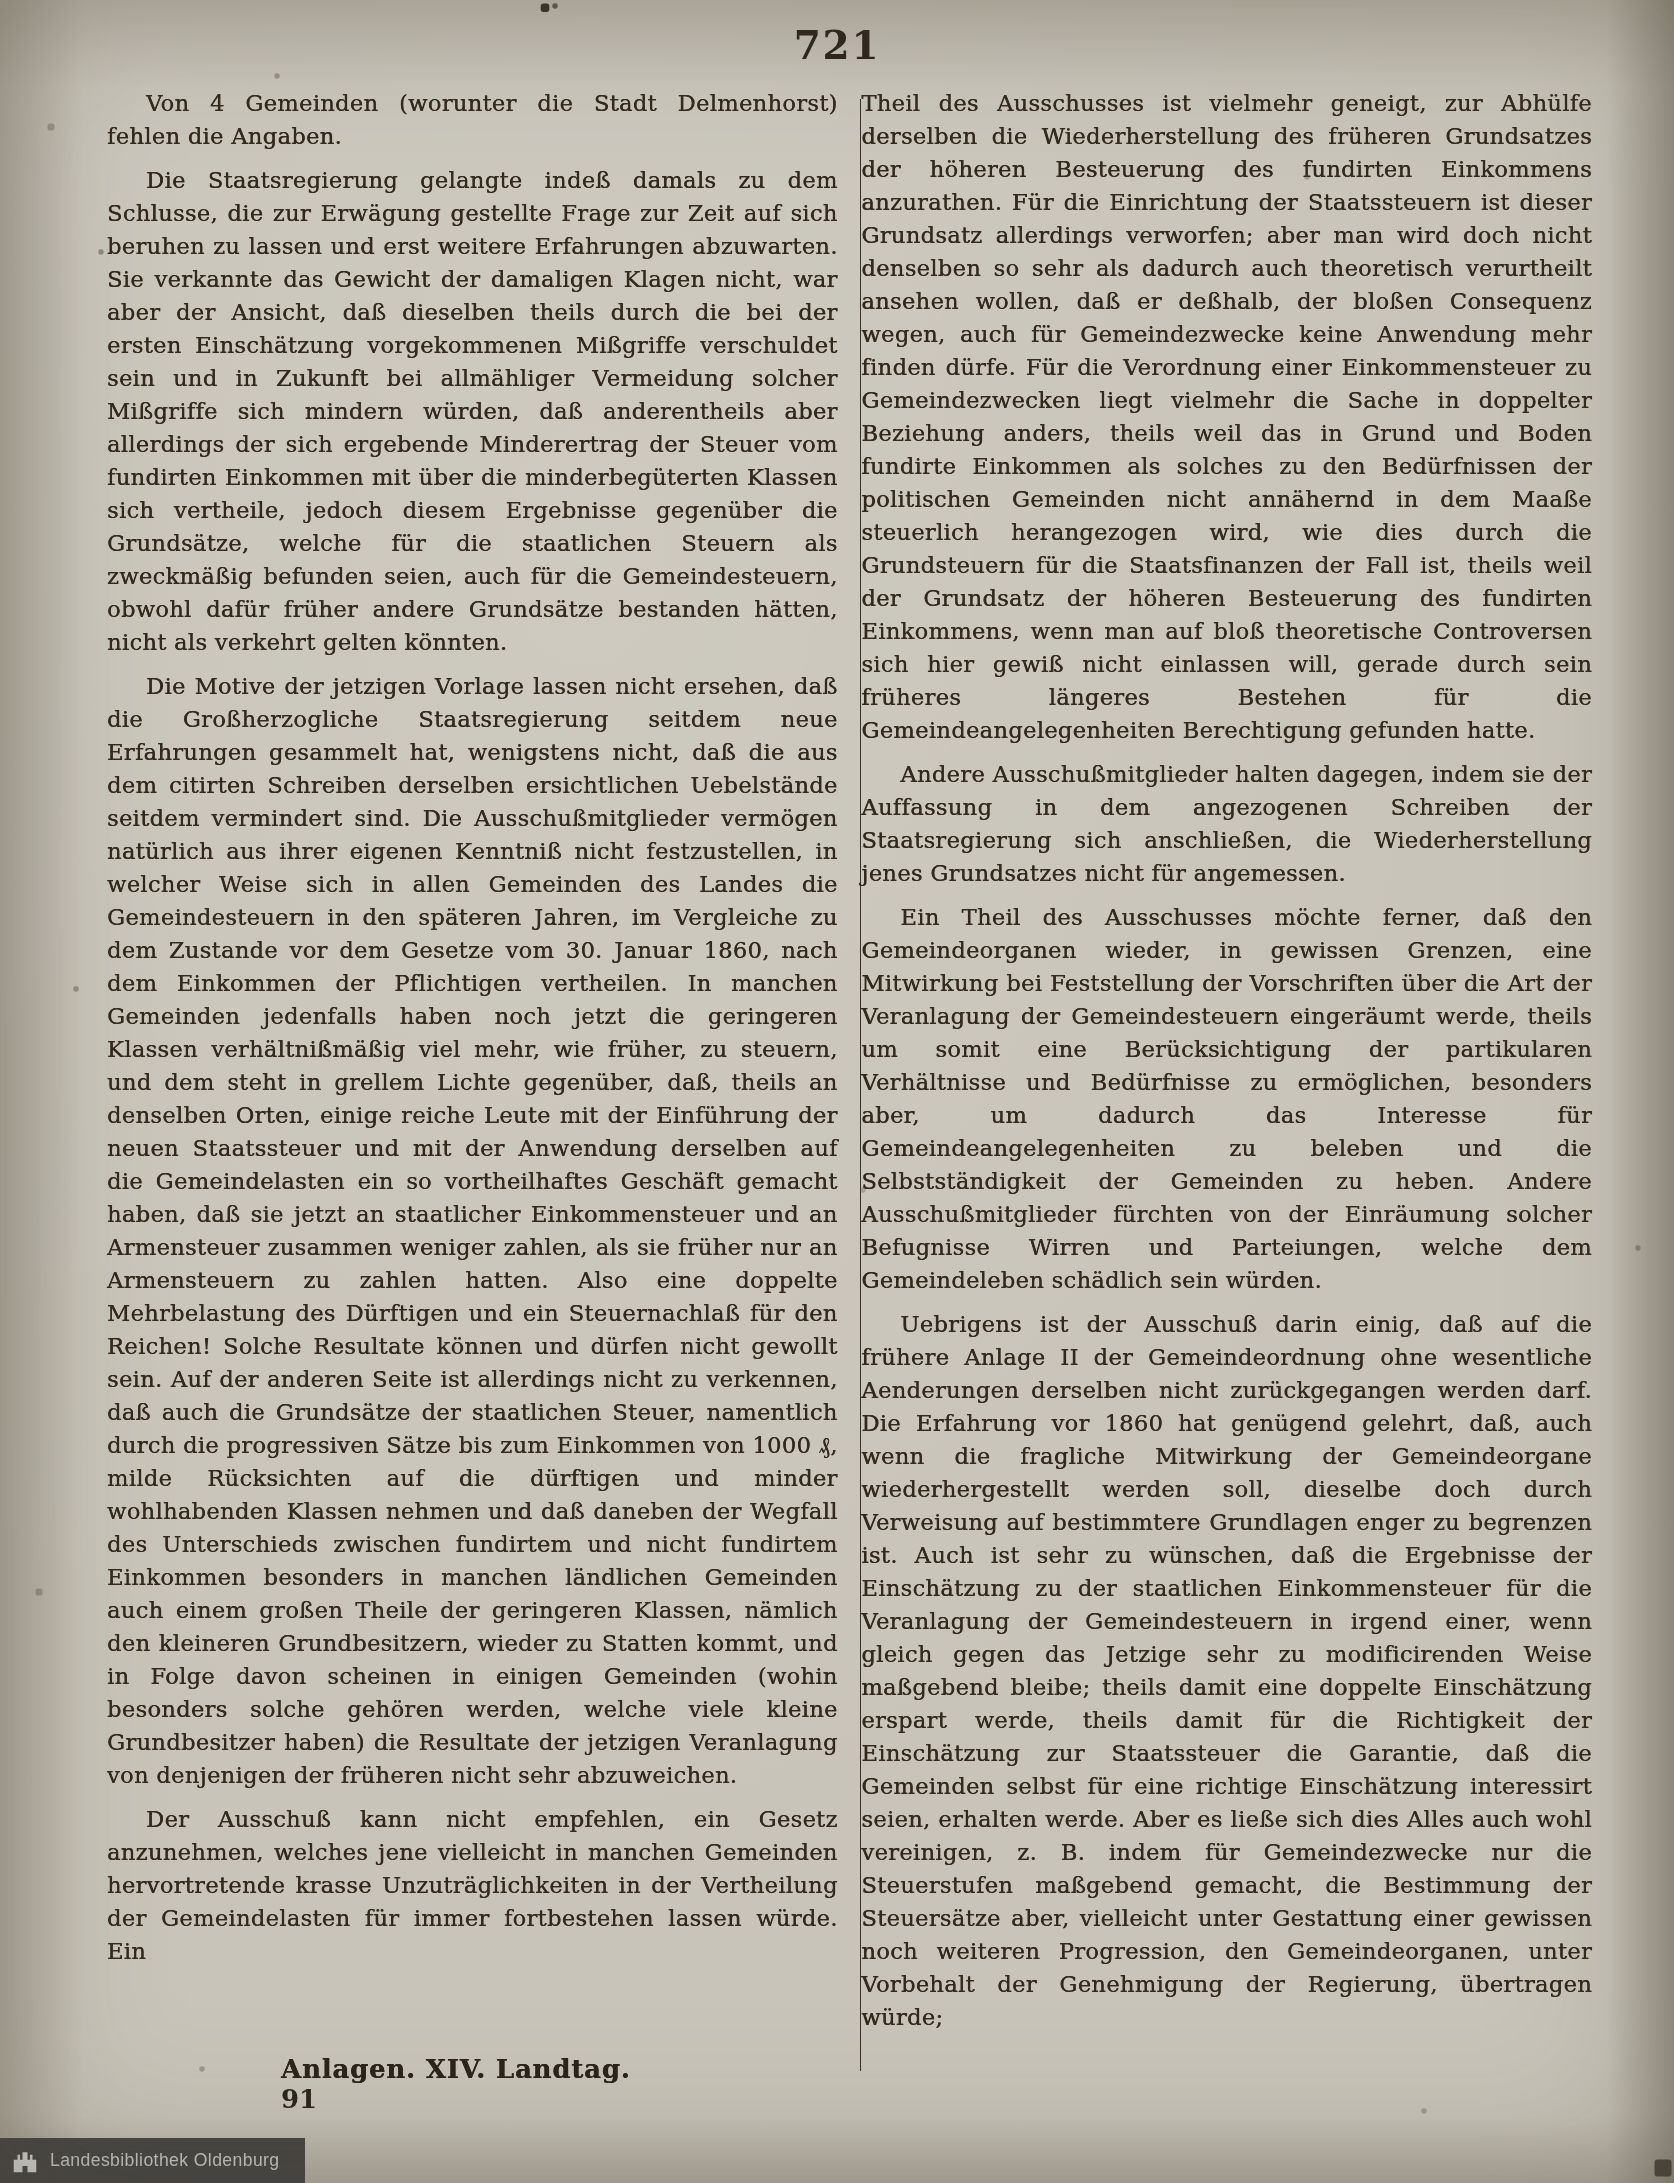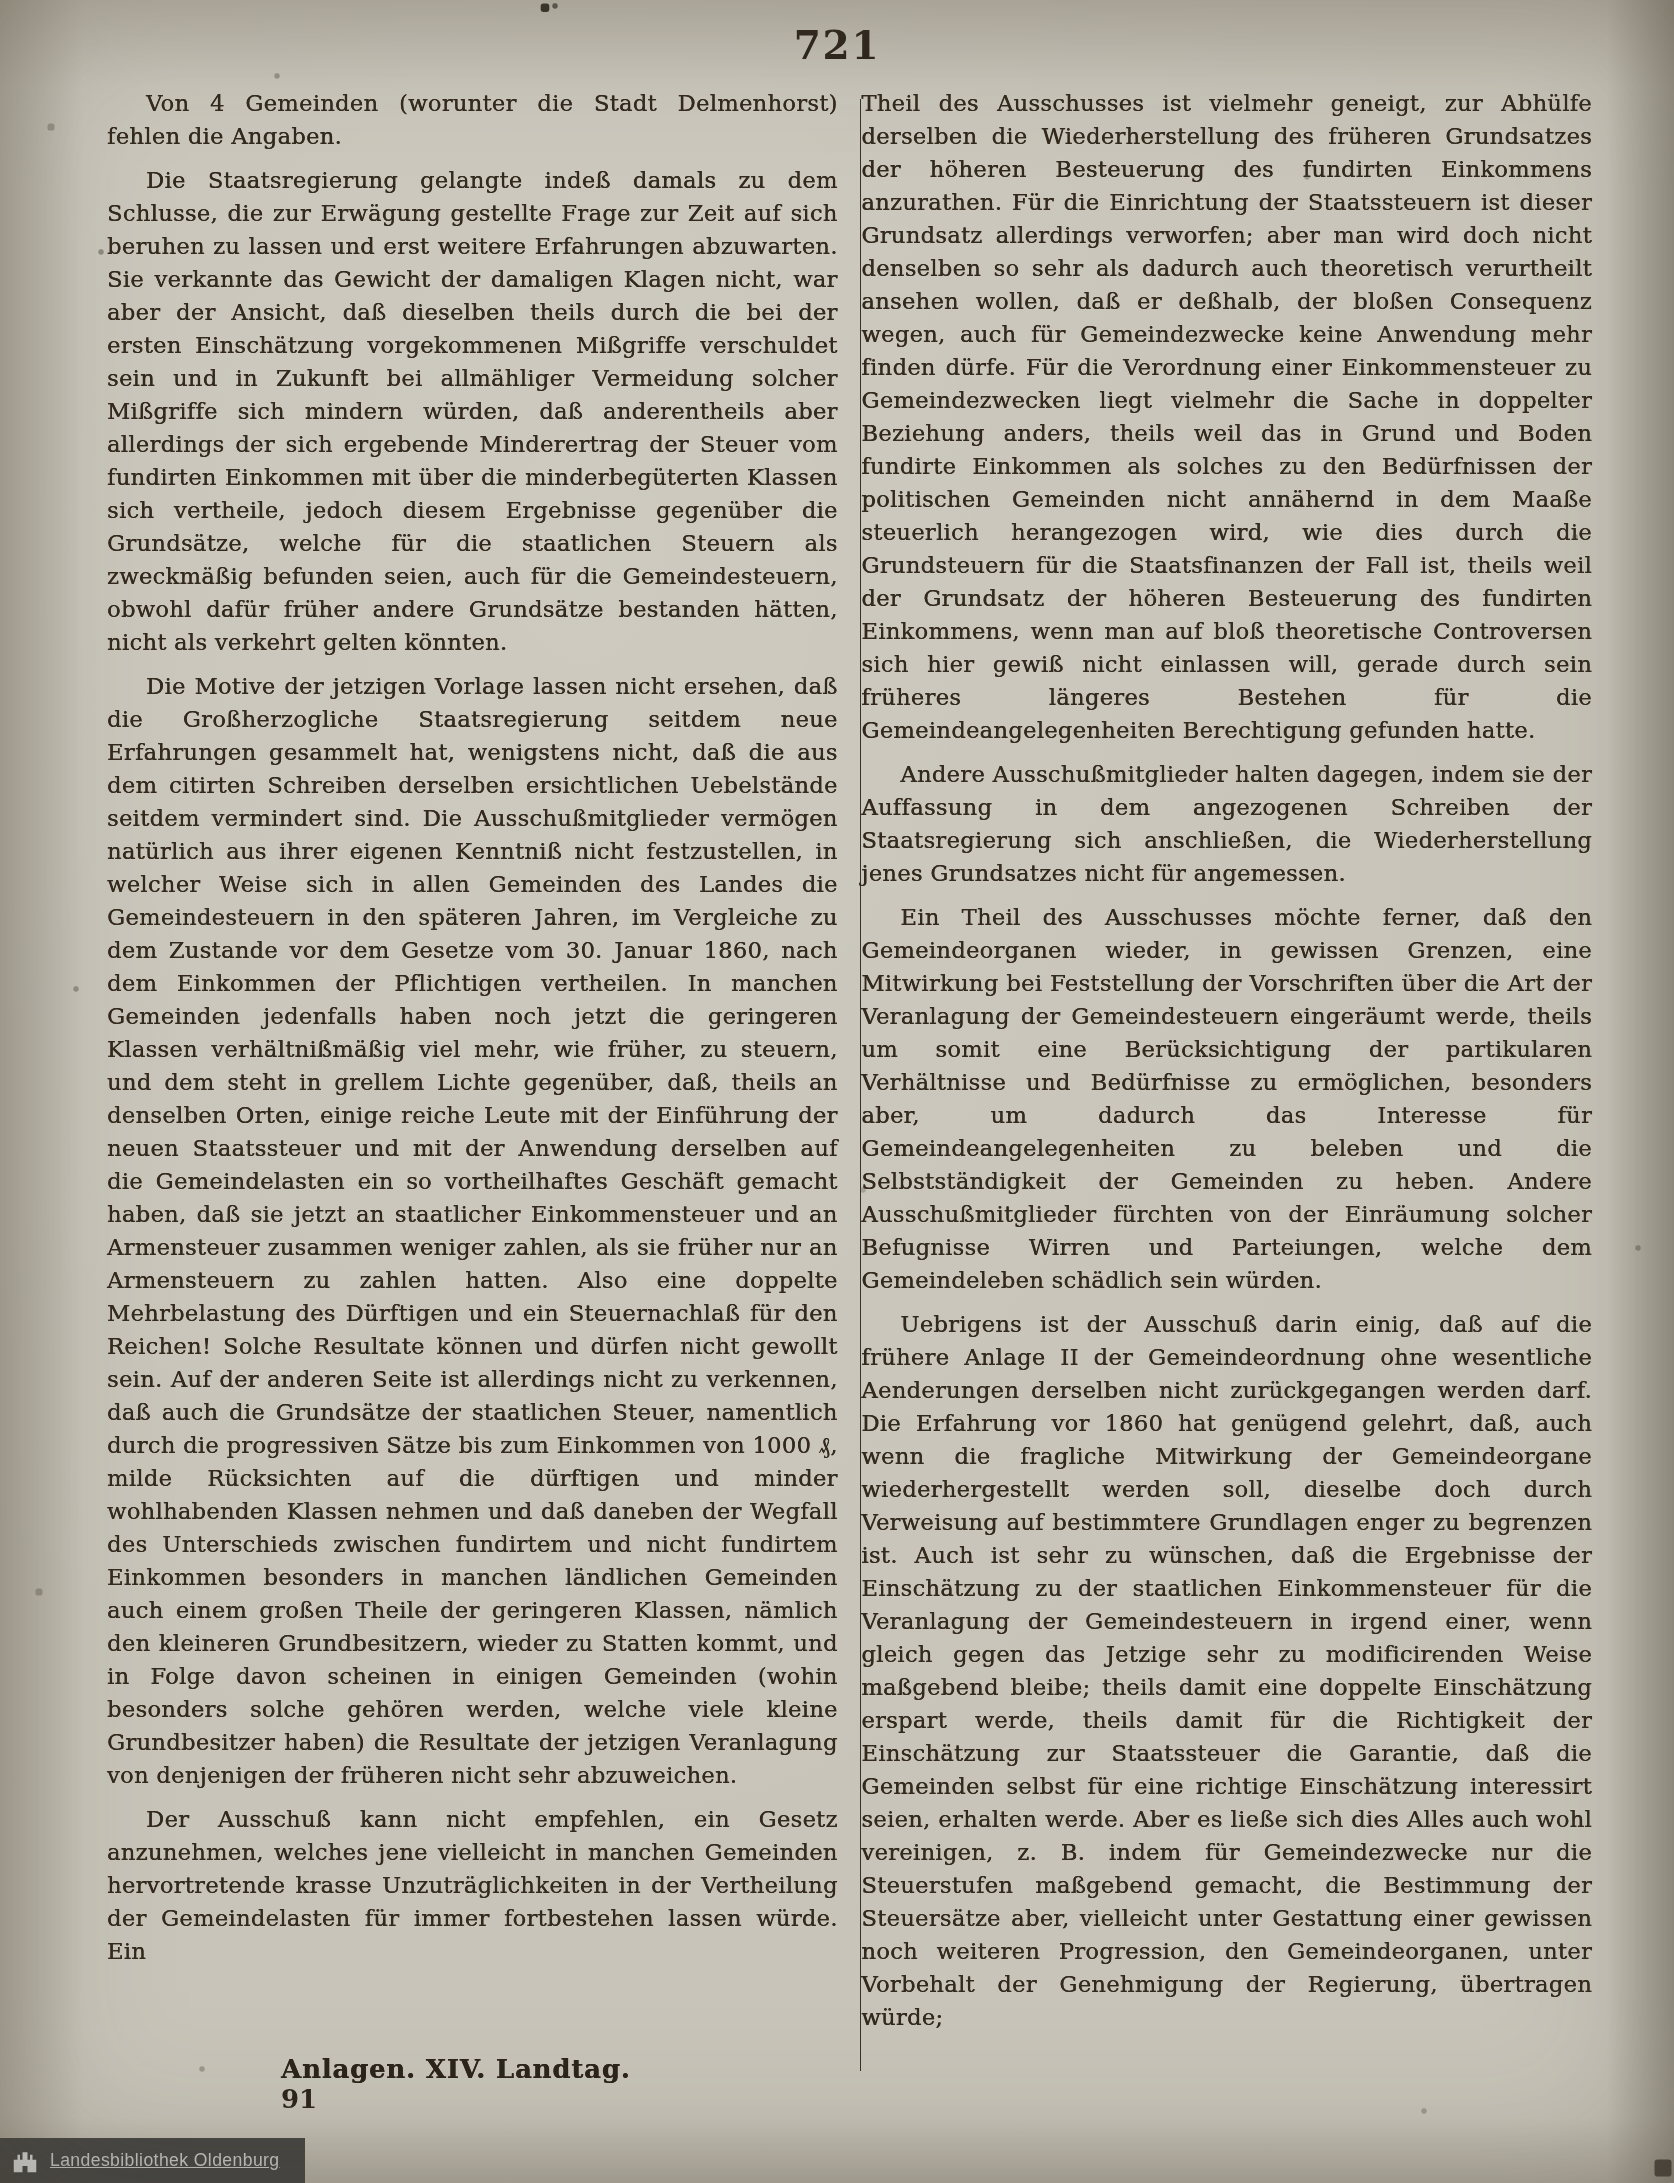--- a/index.html
+++ b/index.html
@@ -73,21 +73,20 @@
     background:rgba(50,50,50,0.88);
   }
   .watermark .logo { width:30px; height:30px; display:inline-block; }
   .watermark .logo svg { width:30px; height:30px; display:block; }
   .watermark .label {
     font-family:"Liberation Sans", sans-serif;
     font-size:17.6px;
     color:#c6c6c6;
     letter-spacing:0.4px;
     white-space:nowrap;
-    text-decoration:underline;
   }
   
   .specks {
     position:absolute; top:0; left:0; width:1.7px; height:1.7px;
     border-radius:50%;
     background:transparent;
     pointer-events:none;
     box-shadow:
       544px 6.7px 0 3.3px rgba(25,22,17,0.85),
       554px 5px 0 1.7px rgba(25,22,17,0.6),

